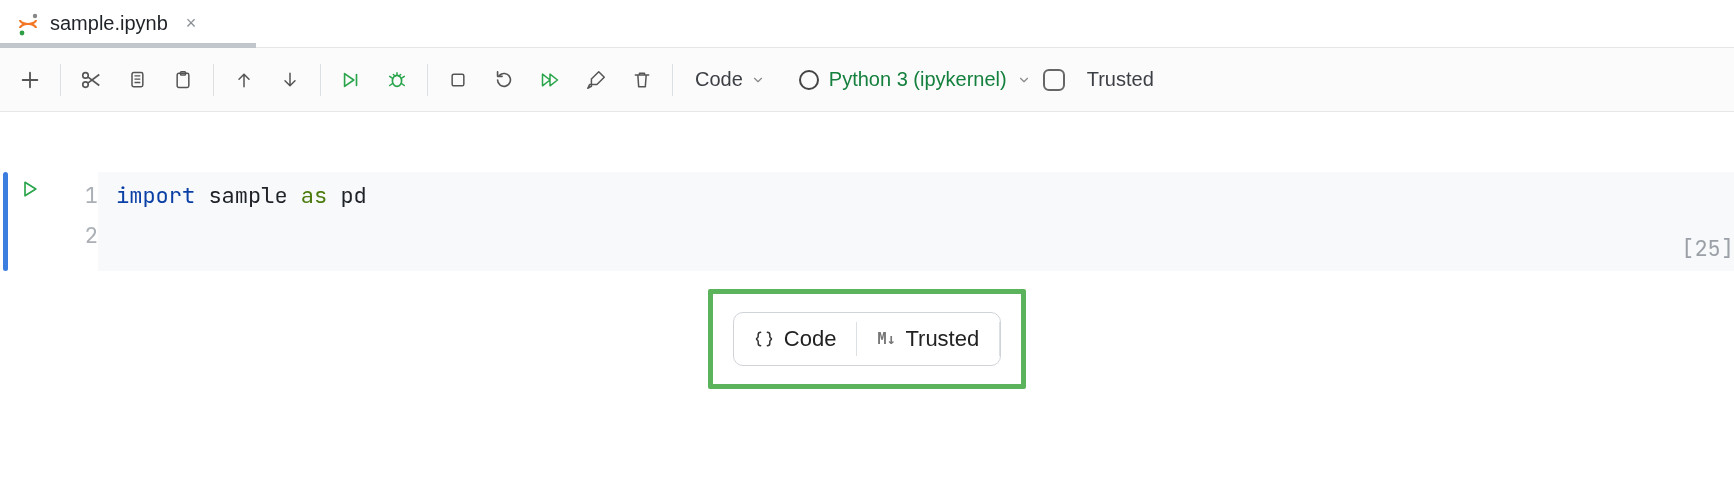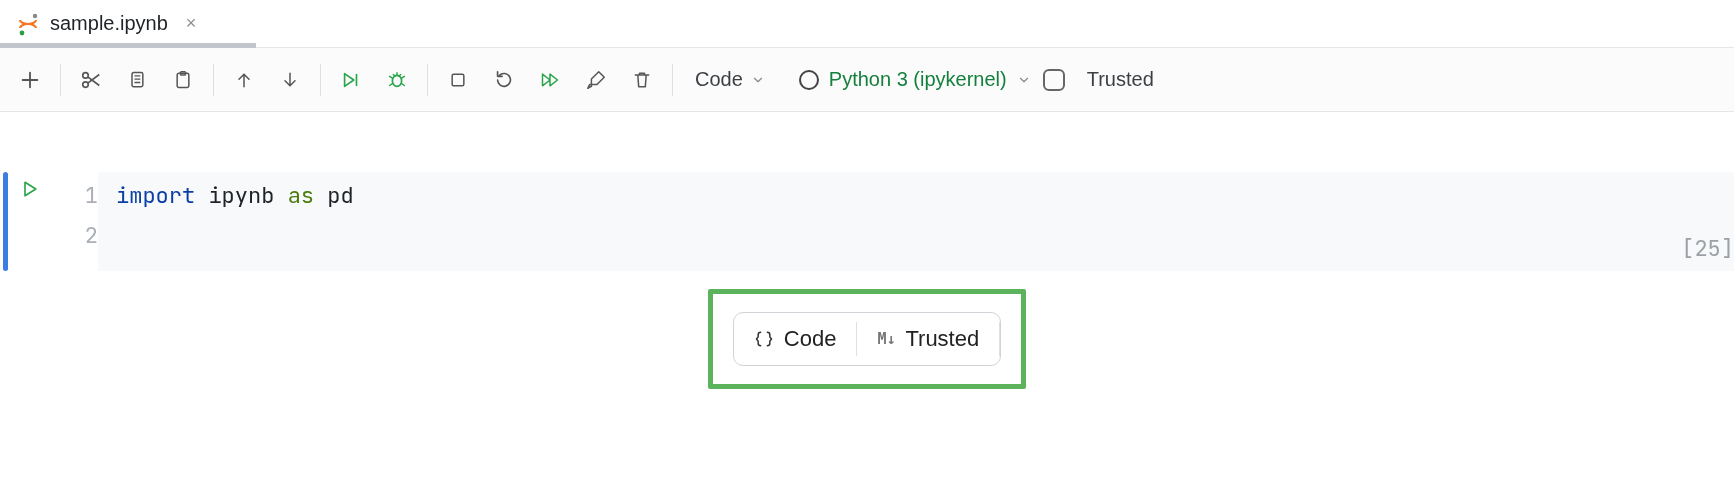--- a/index.html
+++ b/index.html
@@ -291,21 +291,21 @@
           </svg>
       </span>
     </div>
     <div class="line-gutter">
       <div>1</div>
       <div>2</div>
     </div>
     <div style="flex:1">
       <div class="code">
         <div>
-          <span class="kw">import</span><span> </span><span class="id">ipynb</span><span> </span><span class="kw2">as</span><span> </span><span class="id">pd</span>
+          <span class="kw">import</span><span> </span><span class="id">sample</span><span> </span><span class="kw2">as</span><span> </span><span class="id">pd</span>
         </div>
       </div>
       <div class="exec-count">[25]</div>
     </div>
   </div>
 
   <div class="add-panel-wrap">
     <div class="highlight-box">
       <div class="add-panel">
         <div class="add-opt">

